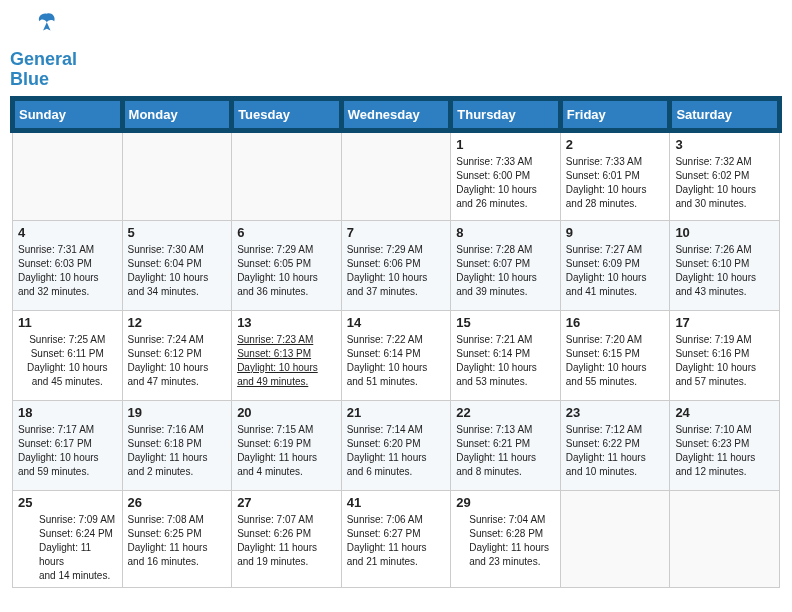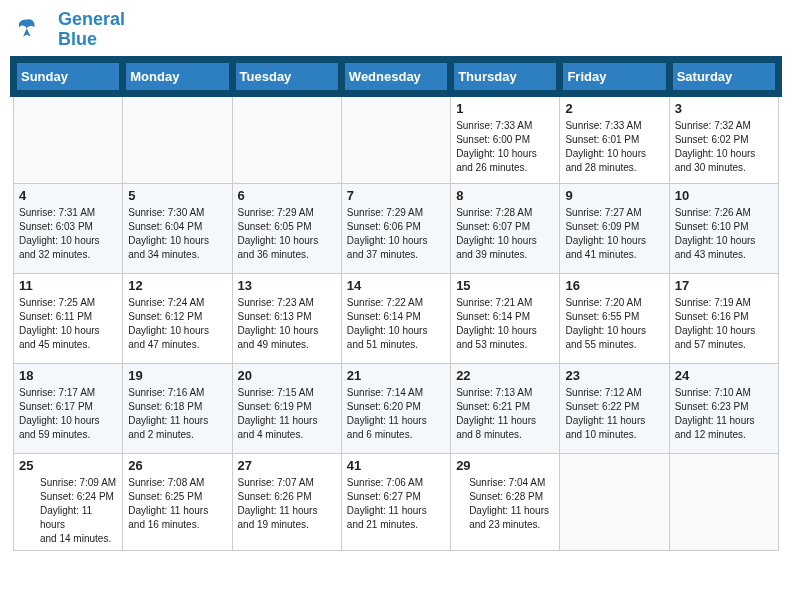--- a/index.html
+++ b/index.html
@@ -12,21 +12,22 @@
     }
     .header-area {
       display: flex;
       justify-content: space-between;
       align-items: flex-start;
       margin-bottom: 6px;
     }
     .logo {
       display: flex;
       align-items: center;
-      gap: 20px;
+      gap: 12px;
+      flex-direction: column;
     }
     .logo-text {
       font-size: 18px;
       font-weight: bold;
       color: #1a5276;
       line-height: 1.1;
     }
     .logo-text span {
       color: #2e86c1;
     }
@@ -51,21 +52,21 @@
       border-collapse: collapse;
       table-layout: fixed;
     }
     .calendar-table th {
       background-color: #2e7ec2;
       color: #fff;
       font-size: 13px;
       font-weight: bold;
       padding: 6px 4px;
       text-align: left;
-      border: 7px solid #0c4a6e;
+      border: 5px solid #0c4a6e;
     }
     .calendar-table td {
       border: 1px solid #ccc;
       vertical-align: top;
       padding: 4px 5px;
       font-size: 11px;
       color: #222;
       min-height: 80px;
       height: 90px;
     }
@@ -198,35 +199,35 @@
           <div class="day-number">10</div>
           <div class="day-info" style="white-space: pre-line;">Sunrise: 7:26 AM
 Sunset: 6:10 PM
 Daylight: 10 hours
 and 43 minutes.</div>
         </td>
       </tr>
       <tr class="week-row">
         <td>
           <div class="day-number">11</div>
-          <div class="day-info" style="white-space: pre-line;">Sunrise: 7:25 AM
+          <div class="day-info" style="white-space: pre-line; text-align: center;">Sunrise: 7:25 AM
 Sunset: 6:11 PM
 Daylight: 10 hours
 and 45 minutes.</div>
         </td>
         <td>
           <div class="day-number">12</div>
           <div class="day-info" style="white-space: pre-line;">Sunrise: 7:24 AM
 Sunset: 6:12 PM
 Daylight: 10 hours
 and 47 minutes.</div>
         </td>
         <td>
           <div class="day-number">13</div>
-          <div class="day-info" style="white-space: pre-line;">Sunrise: 7:23 AM
+          <div class="day-info" style="white-space: pre-line; text-decoration: underline;">Sunrise: 7:23 AM
 Sunset: 6:13 PM
 Daylight: 10 hours
 and 49 minutes.</div>
         </td>
         <td>
           <div class="day-number">14</div>
           <div class="day-info" style="white-space: pre-line;">Sunrise: 7:22 AM
 Sunset: 6:14 PM
 Daylight: 10 hours
 and 51 minutes.</div>
@@ -234,21 +235,21 @@
         <td>
           <div class="day-number">15</div>
           <div class="day-info" style="white-space: pre-line;">Sunrise: 7:21 AM
 Sunset: 6:14 PM
 Daylight: 10 hours
 and 53 minutes.</div>
         </td>
         <td>
           <div class="day-number">16</div>
           <div class="day-info" style="white-space: pre-line;">Sunrise: 7:20 AM
-Sunset: 6:55 PM
+Sunset: 6:15 PM
 Daylight: 10 hours
 and 55 minutes.</div>
         </td>
         <td>
           <div class="day-number">17</div>
           <div class="day-info" style="white-space: pre-line;">Sunrise: 7:19 AM
 Sunset: 6:16 PM
 Daylight: 10 hours
 and 57 minutes.</div>
         </td>

